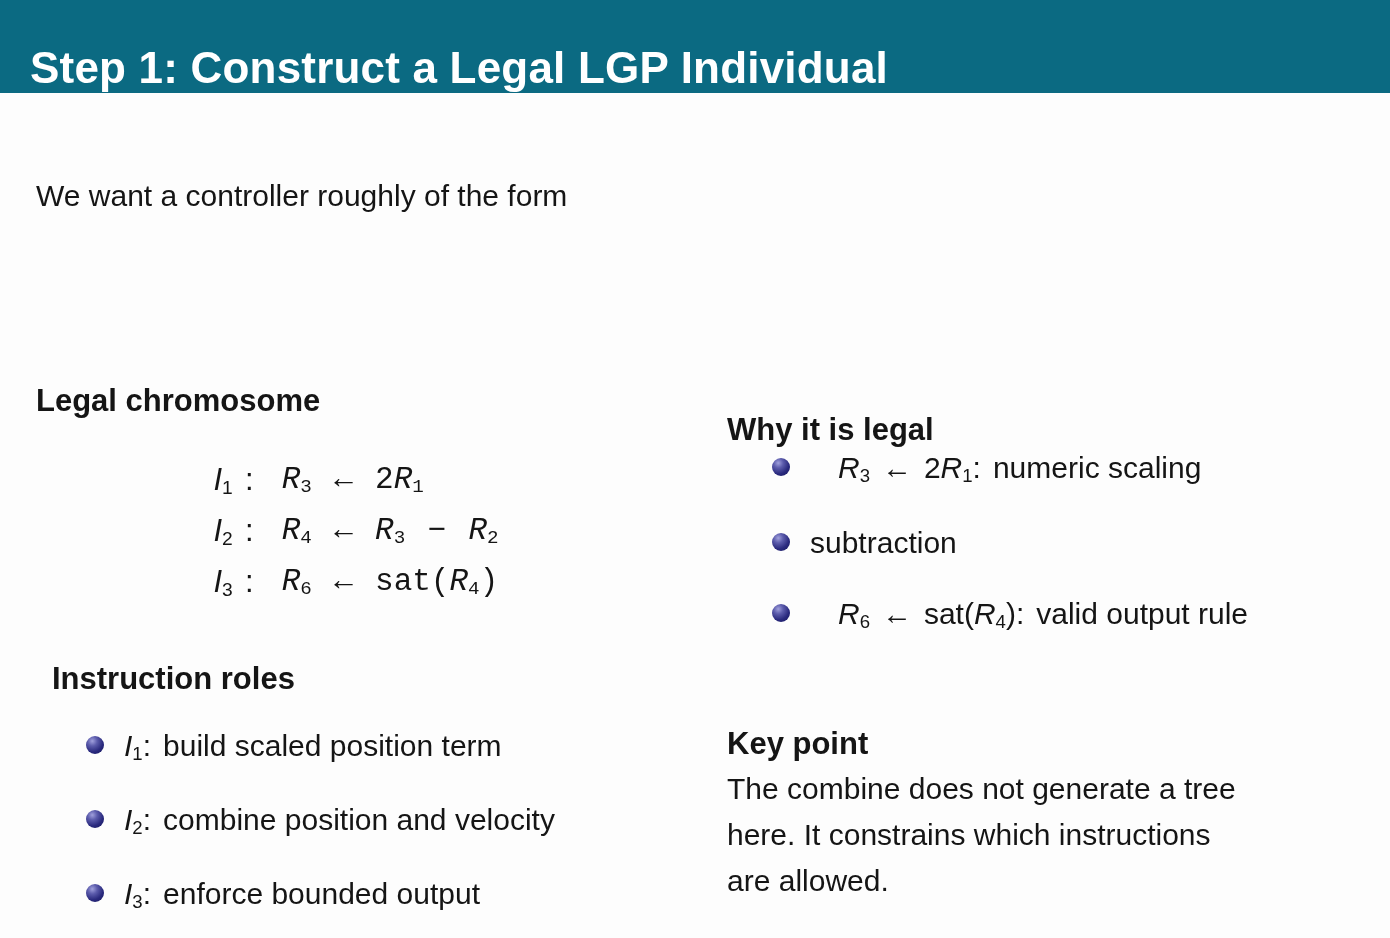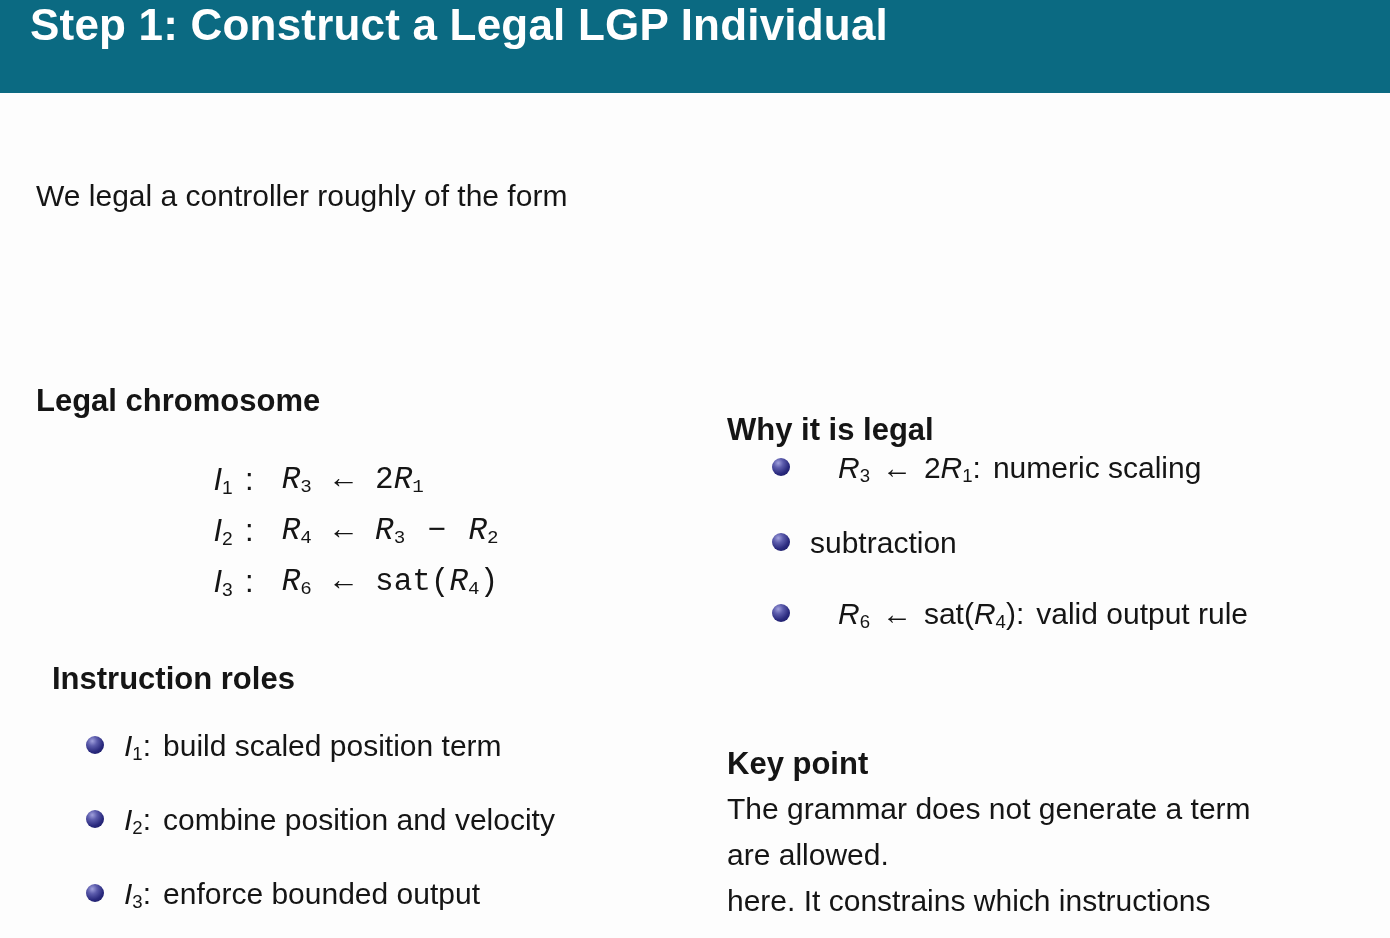--- a/index.html
+++ b/index.html
@@ -16,21 +16,21 @@
     width:1390px;height:938px;
     background:var(--bg);
     font-family:"Liberation Sans","DejaVu Sans",sans-serif;
     color:var(--body-text);
     overflow:hidden;
   }
   
   .titlebar{
     position:absolute;left:0;top:0;width:1390px;height:93px;
     background:var(--teal);
-    display:flex;align-items:flex-start;
+    display:flex;align-items:flex-end;
   }
   .frame-title{
     color:var(--title-text);
     font-size:44px;font-weight:700;
     padding-left:30px;
     letter-spacing:0.2px;
     white-space:nowrap;
   }
   
   .intro{
@@ -88,34 +88,34 @@
     margin-right:20px;
   }
   .role-item .ball{margin-top:10px;}
   .point-item .ball{margin-top:14px;}
   .point-text{max-width:560px;}
   .point-line{white-space:nowrap;}
   .point-wrap:empty{display:none;}
   .role-prefix{margin-right:12px;}
   .point-math{margin-right:12px;margin-left:28px;}
   
-  .keypoint{position:absolute;left:727px;top:722px;width:650px;margin-top:20px;}
+  .keypoint{position:absolute;left:727px;top:722px;width:650px;}
   .keypoint-heading{font-size:31px;font-weight:700;line-height:44px;}
   .keypoint-line{font-size:30px;line-height:46px;white-space:nowrap;}
 </style>
 </head>
 <body>
 
 <div class="slide">
 
   <div class="titlebar">
     <div class="frame-title">Step 1: Construct a Legal LGP Individual</div>
   </div>
 
-  <div class="intro">We legal a controller roughly of the form</div>
+  <div class="intro">We want a controller roughly of the form</div>
 
 
   <div class="block-heading h-legal-chrom">Legal chromosome</div>
 
   <div class="chrom-table">
     <div class="chrom-inner">
       <div class="chrom-label math"><i>I</i><sub>1</sub> :</div>
       <div class="chrom-expr math"><i>R</i><sub>3</sub> ← 2<i>R</i><sub>1</sub></div>
       <div class="chrom-label math"><i>I</i><sub>2</sub> :</div>
       <div class="chrom-expr math"><i>R</i><sub>4</sub> ← <i>R</i><sub>3</sub> − <i>R</i><sub>2</sub></div>
@@ -168,18 +168,18 @@
         <div class="point-line">
           <span class="point-math math"><i>R</i><sub>6</sub> ← sat(<i>R</i><sub>4</sub>):</span><span>valid output rule</span>
         </div>
 
       </div>
     </div>
   </div>
 
   <div class="keypoint">
     <div class="keypoint-heading">Key point</div>
-    <div class="keypoint-line">The grammar does not generate a term</div>
+    <div class="keypoint-line">The combine does not generate a tree</div>
+    <div class="keypoint-line">here. It constrains which instructions</div>
     <div class="keypoint-line">are allowed.</div>
-    <div class="keypoint-line">here. It constrains which instructions</div>
   </div>
 
 </div>
 
 </body></html>

